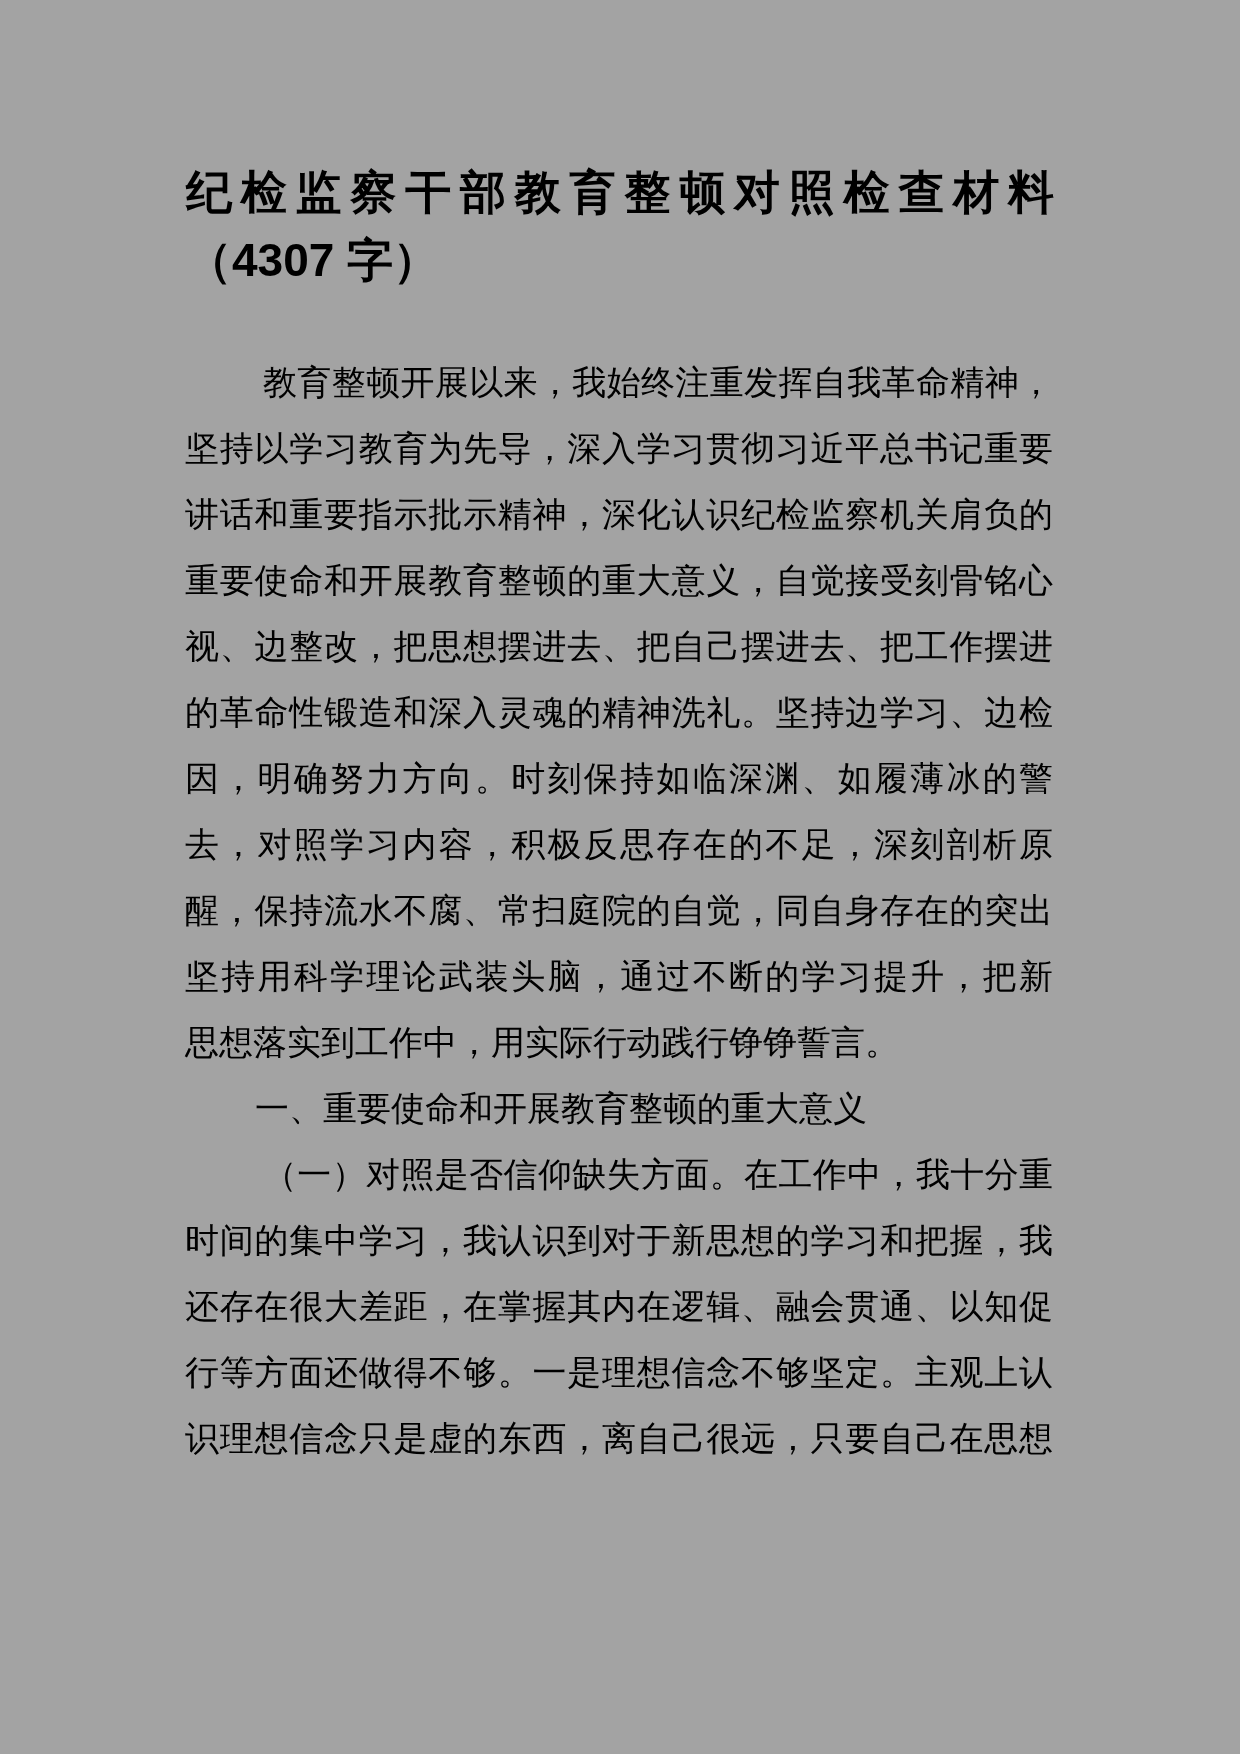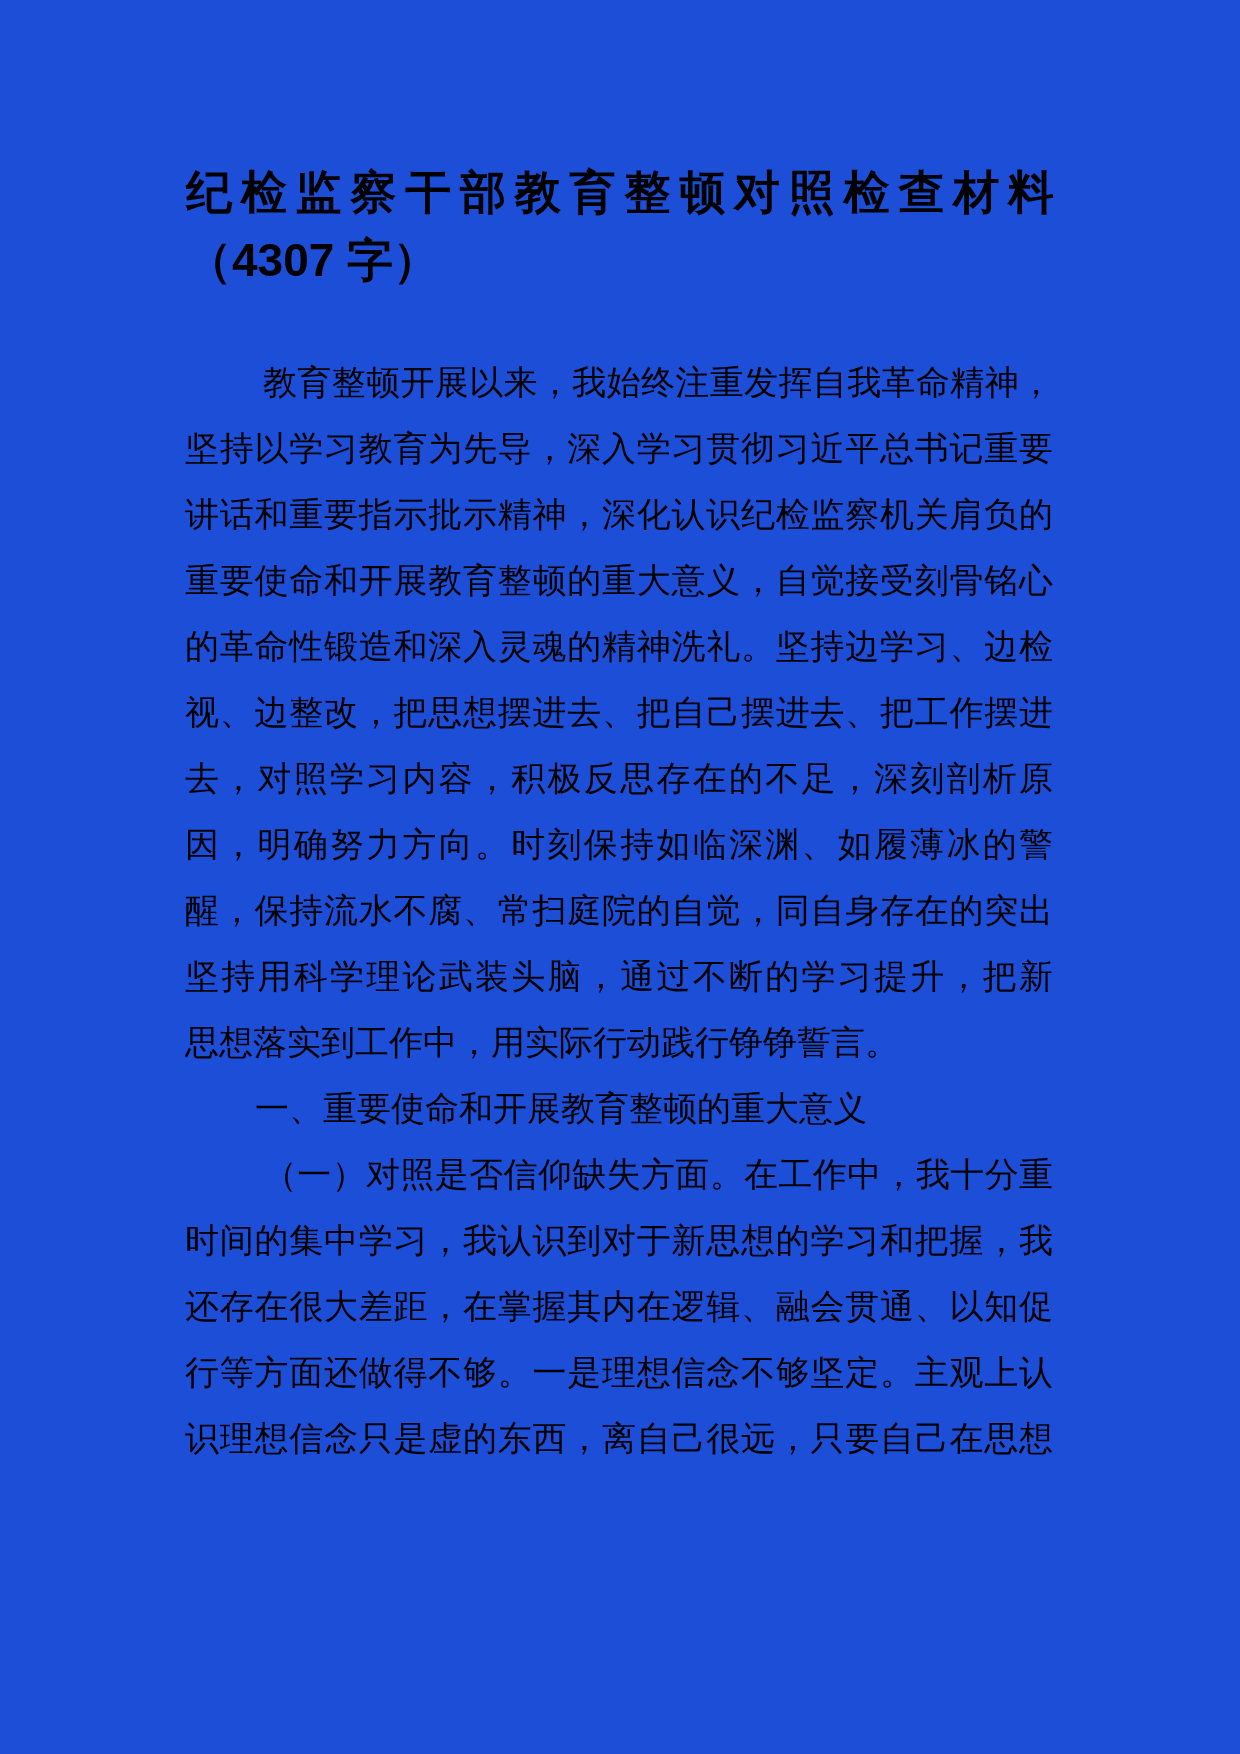--- a/index.html
+++ b/index.html
@@ -7,21 +7,21 @@
       width: 1240px;
       height: 1754px;
       background: #ffffff;
       color: #000000;
       font-family: "Liberation Sans", "DejaVu Sans", sans-serif;
     }
     .page {
       position: relative;
       width: 1240px;
       height: 1754px;
-      background: #1d4ed8;
+      background: #a3a3a3;
       overflow: hidden;
     }
     .doc-title {
       position: absolute;
       left: 186px;
       top: 158px;
       width: 868px;
       font-size: 46px;
       font-weight: bold;
       line-height: 68px;
@@ -53,24 +53,24 @@
   <div class="doc-title">
     <div class="t-line justify">纪检监察干部教育整顿对照检查材料</div>
     <div class="t-line">（4307 字）</div>
   </div>
 
   <div class="doc-body">
     <div class="line justify indent">教育整顿开展以来，我始终注重发挥自我革命精神，</div>
     <div class="line justify">坚持以学习教育为先导，深入学习贯彻习近平总书记重要</div>
     <div class="line justify">讲话和重要指示批示精神，深化认识纪检监察机关肩负的</div>
     <div class="line justify">重要使命和开展教育整顿的重大意义，自觉接受刻骨铭心</div>
+    <div class="line justify">视、边整改，把思想摆进去、把自己摆进去、把工作摆进</div>
     <div class="line justify">的革命性锻造和深入灵魂的精神洗礼。坚持边学习、边检</div>
-    <div class="line justify">视、边整改，把思想摆进去、把自己摆进去、把工作摆进</div>
+    <div class="line justify">因，明确努力方向。时刻保持如临深渊、如履薄冰的警</div>
     <div class="line justify">去，对照学习内容，积极反思存在的不足，深刻剖析原</div>
-    <div class="line justify">因，明确努力方向。时刻保持如临深渊、如履薄冰的警</div>
     <div class="line justify">醒，保持流水不腐、常扫庭院的自觉，同自身存在的突出</div>
     <div class="line justify">坚持用科学理论武装头脑，通过不断的学习提升，把新</div>
     <div class="line">思想落实到工作中，用实际行动践行铮铮誓言。</div>
 
     <div class="line indent-h">一、重要使命和开展教育整顿的重大意义</div>
 
     <div class="line justify indent"><span class="bold">（一）对照是否信仰缺失方面。</span><span>在工作中，我十分重</span></div>
     <div class="line justify">时间的集中学习，我认识到对于新思想的学习和把握，我</div>
     <div class="line justify">还存在很大差距，在掌握其内在逻辑、融会贯通、以知促</div>
     <div class="line justify">行等方面还做得不够。一是理想信念不够坚定。主观上认</div>

